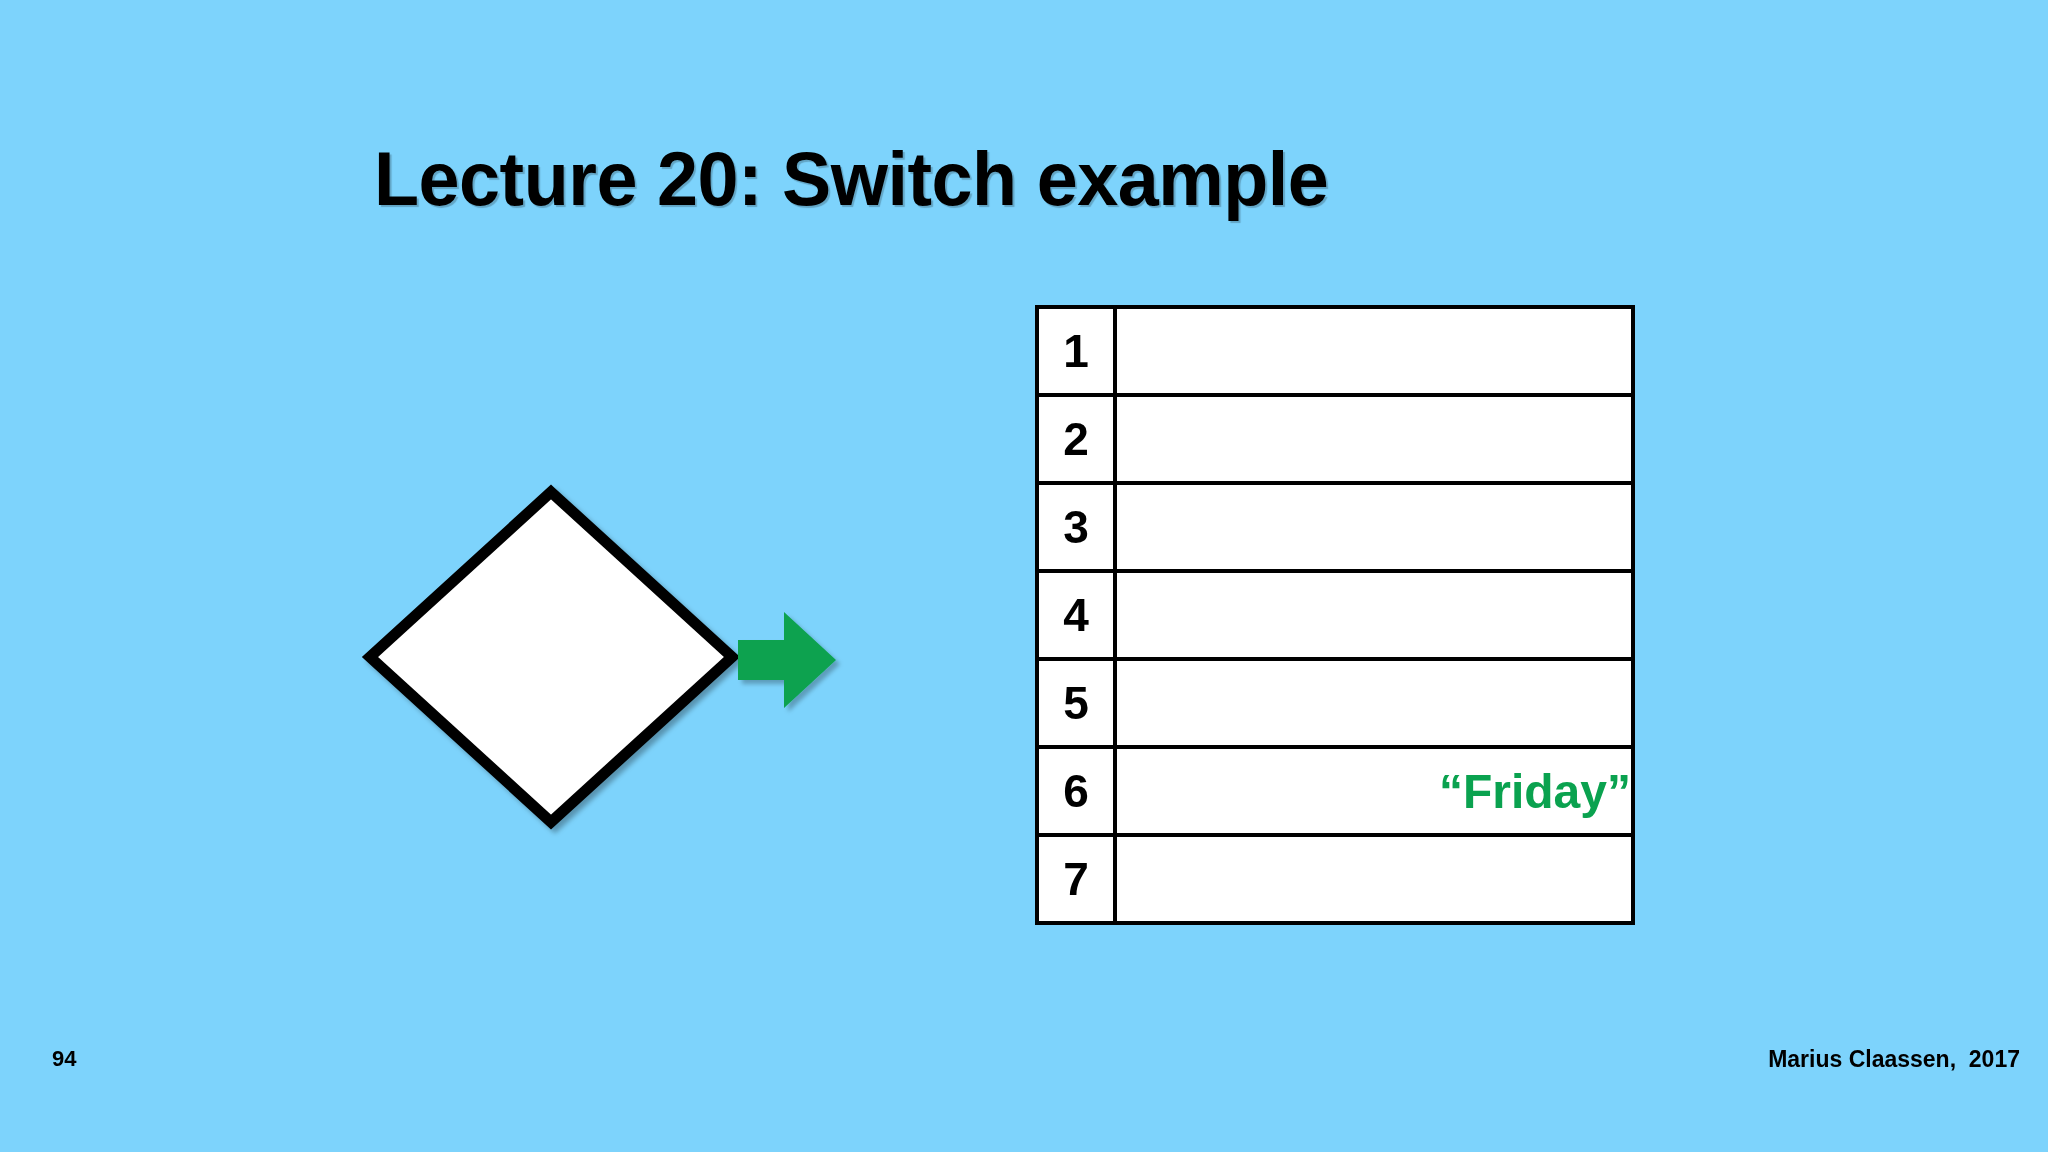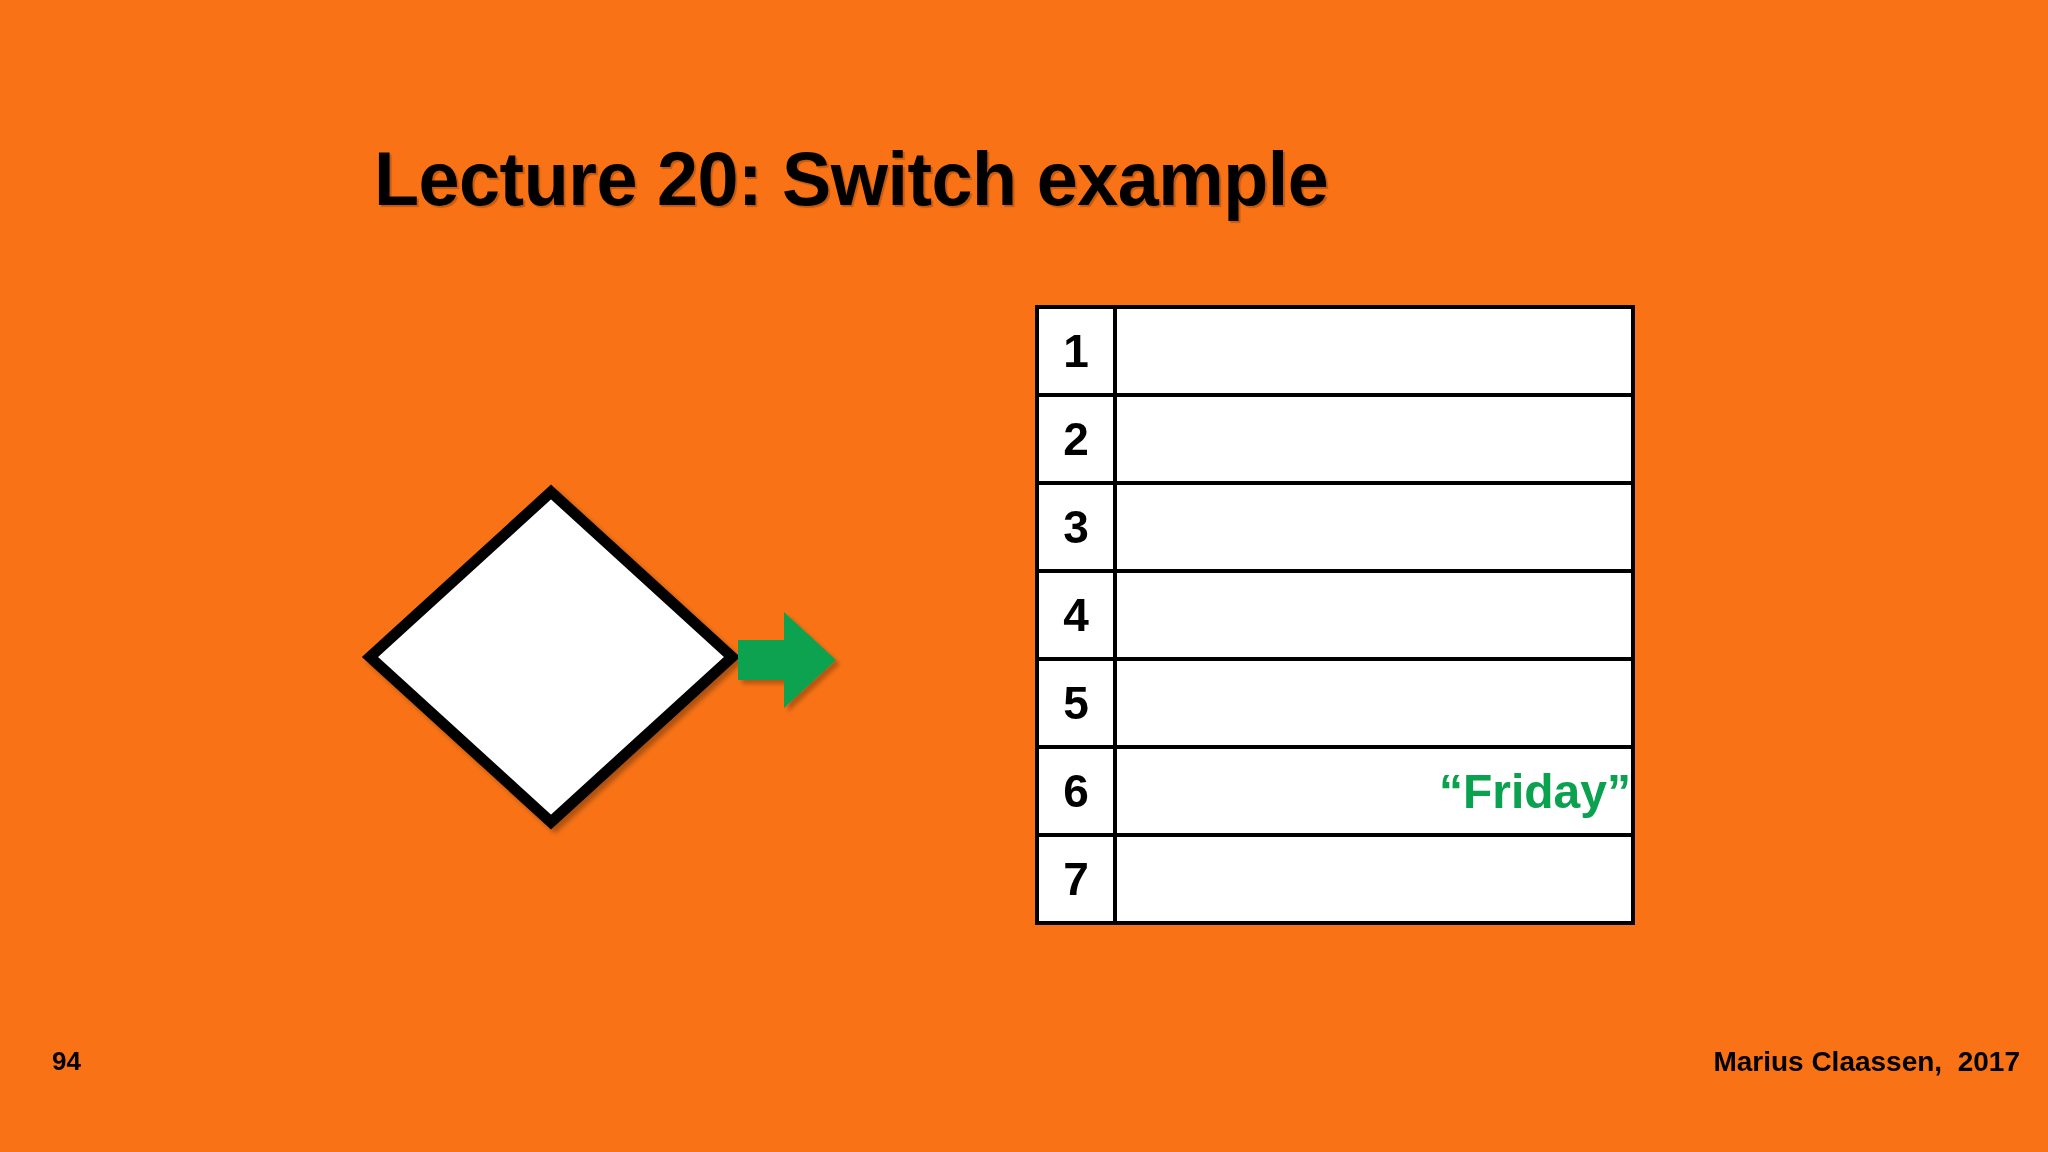--- a/index.html
+++ b/index.html
@@ -12,21 +12,21 @@
     height: 1152px;
     position: relative;
     overflow: hidden;
     font-family: "Liberation Sans", sans-serif;
     -webkit-font-smoothing: antialiased;
   }
 
   .slide {
     position: absolute;
     inset: 0;
-    background: #f97316;
+    background: #7dd3fc;
   }
 
   
   .slide-title {
     position: absolute;
     left: 374px;
     top: 136px;
     font-family: "Liberation Sans", sans-serif;
     font-weight: bold;
     font-size: 76px;
@@ -109,30 +109,30 @@
     display: inline-block;
   }
 
   
   .page-number {
     position: absolute;
     left: 52px;
     top: 1046px;
     font-family: "Liberation Sans", sans-serif;
     font-weight: bold;
-    font-size: 26px;
+    font-size: 22px;
     color: #000000;
   }
   .footer-credit {
     position: absolute;
     right: 28px;
     top: 1046px;
     font-family: "Liberation Sans", sans-serif;
     font-weight: bold;
-    font-size: 28px;
+    font-size: 23px;
     color: #000000;
     white-space: pre;
   }
 </style>
 </head>
 <body>
 
 <div class="slide">
 
   <div class="slide-title">Lecture 20: Switch example</div>

